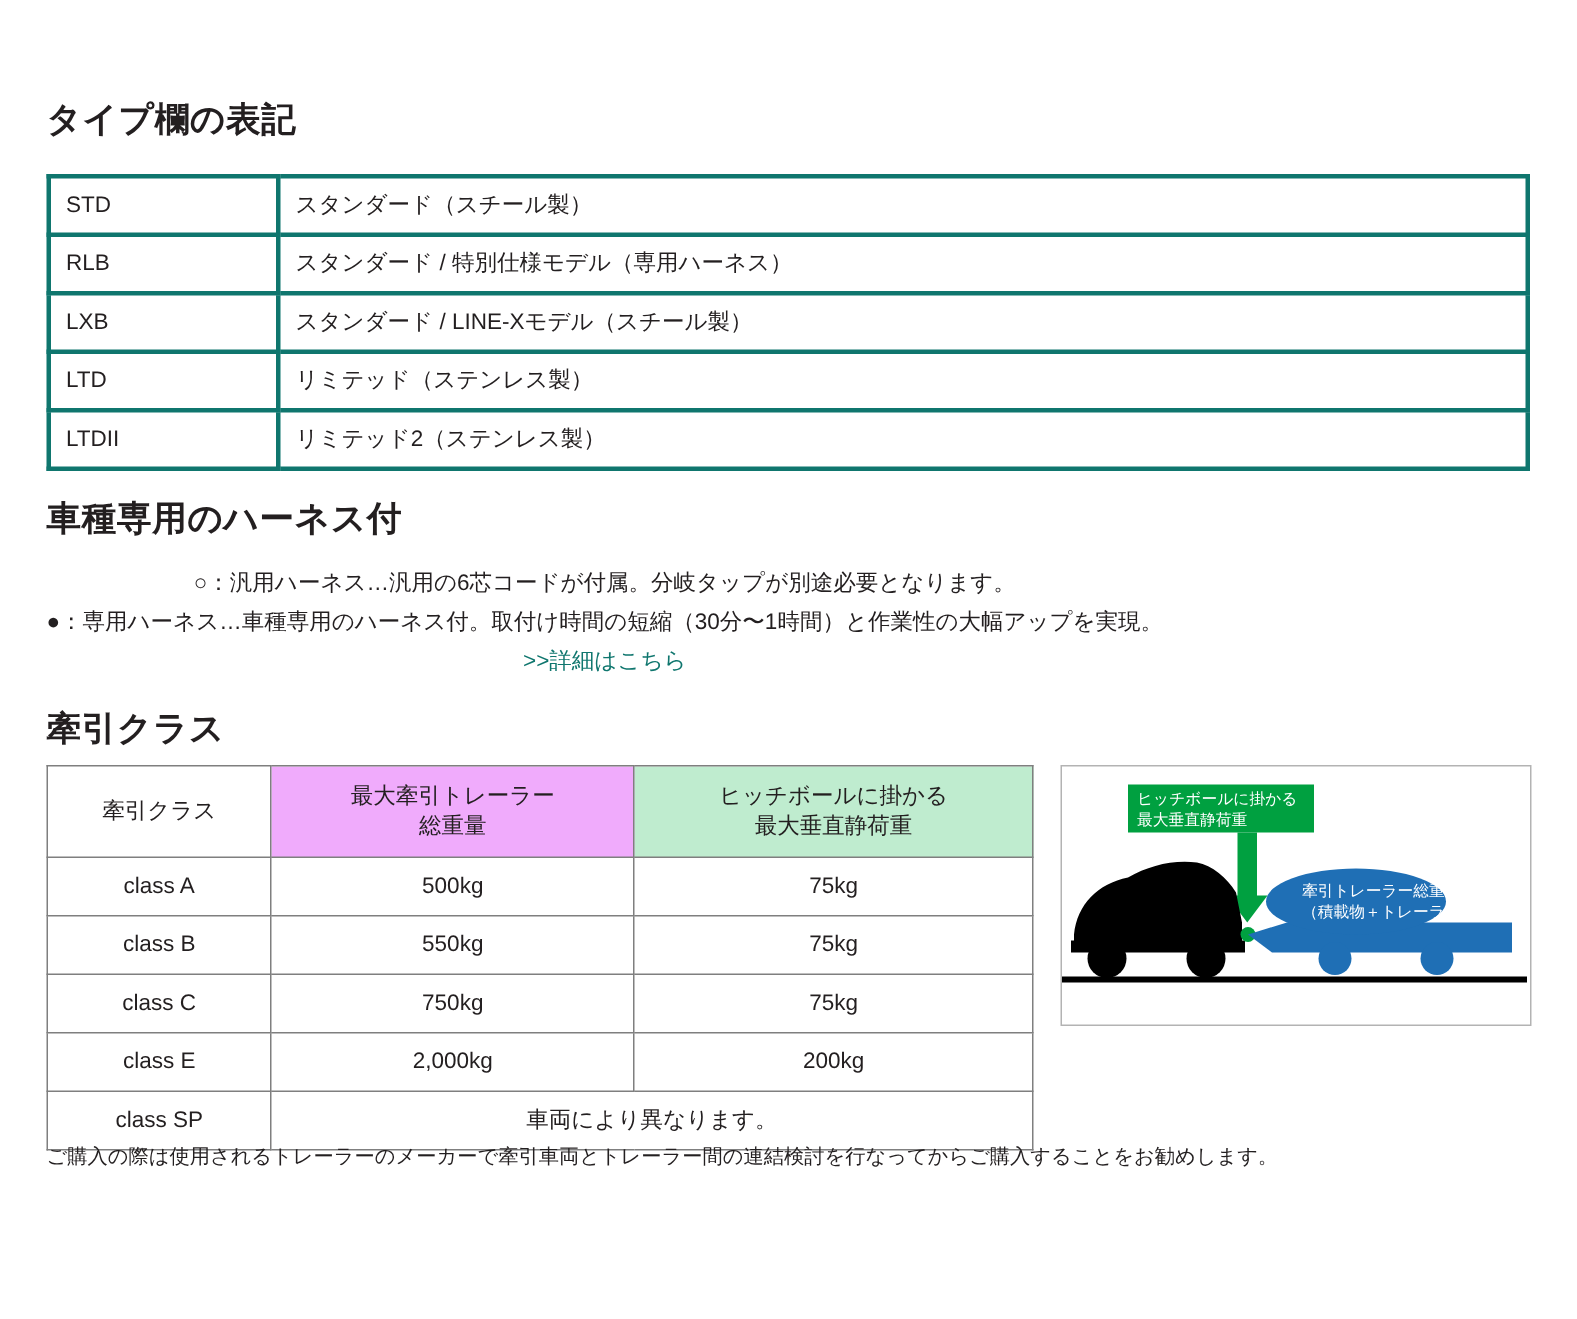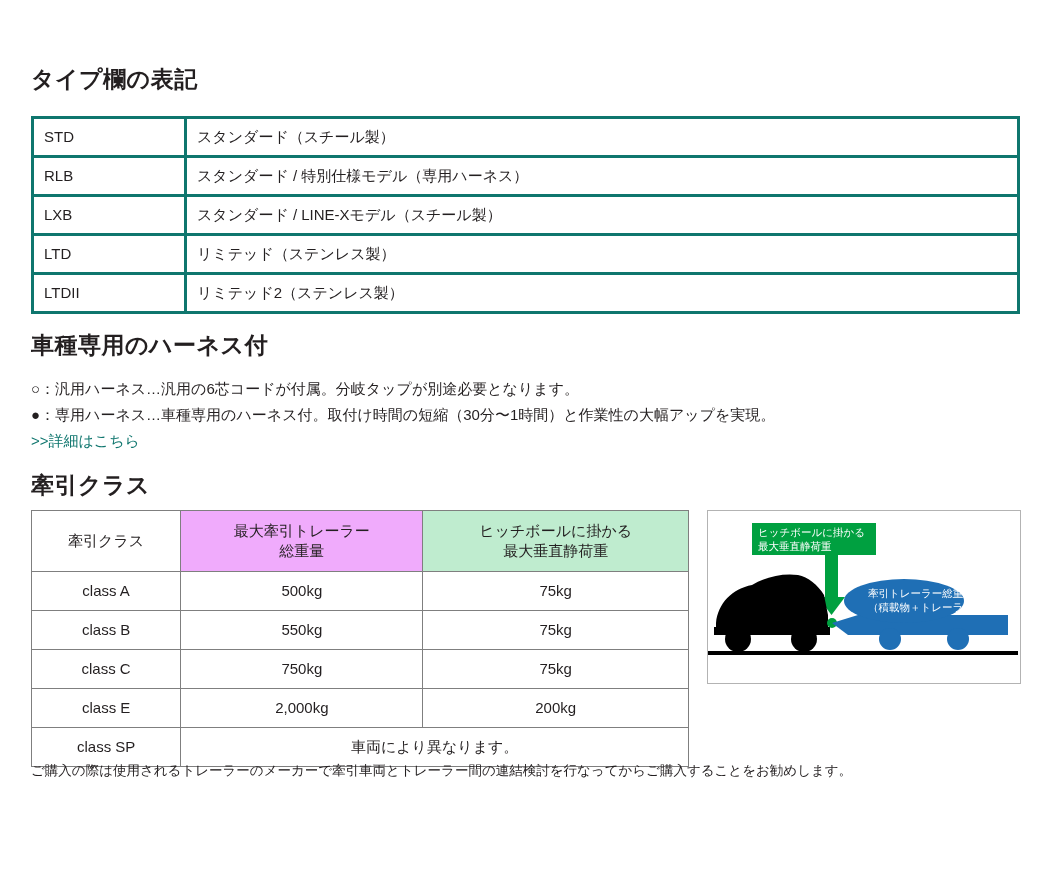--- a/index.html
+++ b/index.html
@@ -69,21 +69,21 @@
   }
 
   
   .harness-notes {
     position: absolute;
     left: 31px;
     top: 364px;
     font-size: 15px;
     line-height: 26px;
   }
-  .harness-notes div { white-space: nowrap; }
+  .harness-notes div { white-space: nowrap; text-align: center; }
   .harness-link {
     color: #0f766e;
     text-decoration: none;
   }
 
   
   table.class-table {
     position: absolute;
     left: 31px;
     top: 498px;

